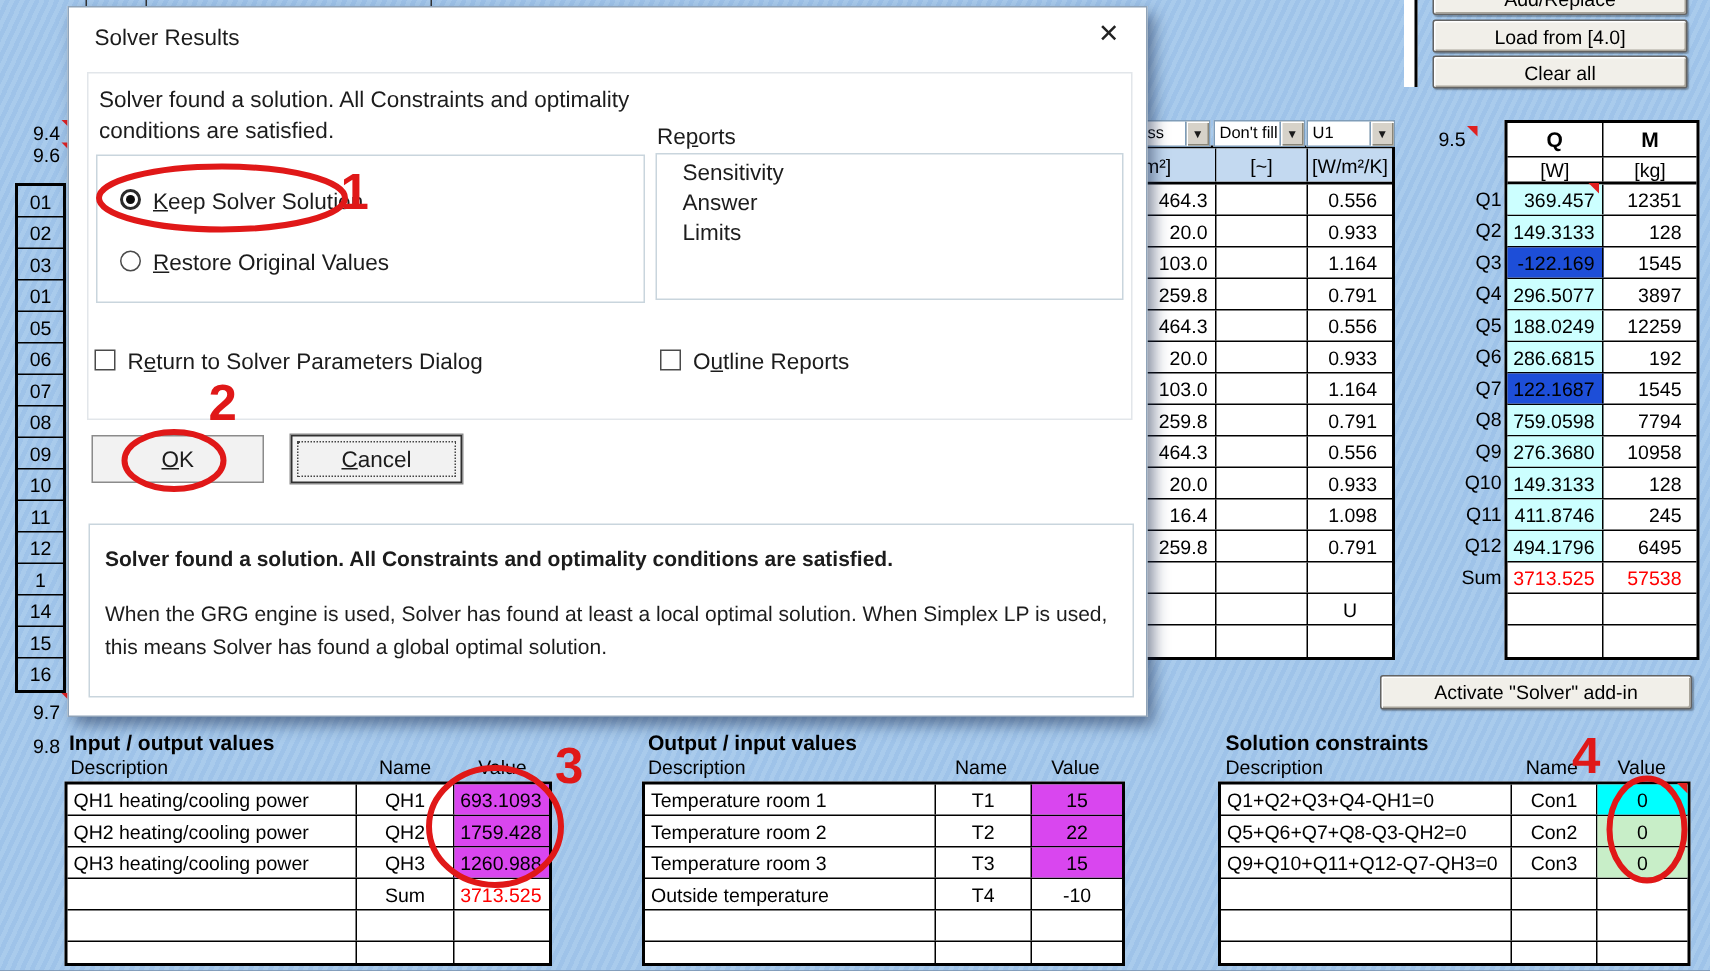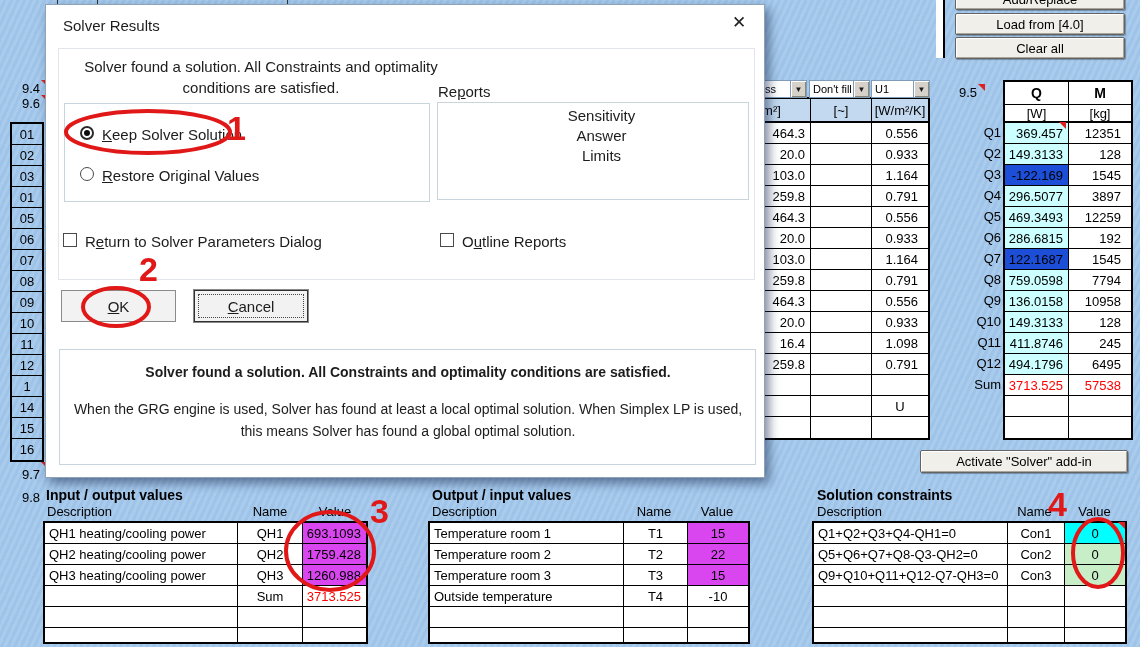--- a/index.html
+++ b/index.html
@@ -55,21 +55,21 @@
   .dd .lbl.endalign { margin-left:auto; margin-right:14px; }
   .dd .arrowbtn { margin-left:auto; width:16px; height:100%; background:#d6d2c9;
         border-left:1px solid #7f9db9; display:flex; align-items:center; justify-content:center;
         font-size:8px; color:#1a1a1a;
         box-shadow:inset 1px 1px 0 #fff, inset -1px -1px 0 #8a8678; }
   .dd .lbl + .arrowbtn { margin-left:0; }
 
   
   #dialog { position:absolute; left:45px; top:4px; width:720px; height:474px; background:#fff;
             border:1px solid #8fa3b8; z-index:50;
-            box-shadow:4px 5px 10px rgba(22,38,72,.55); font-size:15px; color:#1c1c1c;text-align:center; }
+            box-shadow:4px 5px 10px rgba(22,38,72,.55); font-size:15px; color:#1c1c1c; }
   .gbox { position:absolute; border:1px solid #c9d5dd; background:#fff; }
   .gbox.light { border-color:#e2e6ea; }
   .dbtn { position:absolute; background:#f2f2f2; border:1px solid #8b8b8b;
           display:flex; align-items:center; justify-content:center; font-size:15px; }
   .dbtn.default { border-color:#303030; box-shadow:0 0 0 1px #8a8a8a; }
   .dbtn.default::after { content:""; position:absolute; inset:3px; border:1px dotted #444; }
   .radio { position:absolute; width:14px; height:14px; border:2px solid #2b2b2b; border-radius:50%;
            background:#fff; }
   .radio.thin { border-width:1px; border-color:#4a4a4a; }
   .radio.sel::after { content:""; position:absolute; inset:2px; background:#0d0d0d; border-radius:50%; }
@@ -293,37 +293,37 @@
       </div>
     <div class="row">
         <div class="cell r qc1 bg-gr">-122.169</div>
         <div class="cell r10">1545</div>
       </div>
     <div class="row">
         <div class="cell r qc1 bg-c">296.5077</div>
         <div class="cell r10">3897</div>
       </div>
     <div class="row">
-        <div class="cell r qc1 bg-c">469.3493</div>
+        <div class="cell r qc1 bg-c">188.0249</div>
         <div class="cell r10">12259</div>
       </div>
     <div class="row">
         <div class="cell r qc1 bg-c">286.6815</div>
         <div class="cell r10">192</div>
       </div>
     <div class="row">
         <div class="cell r qc1 bg-gr">122.1687</div>
         <div class="cell r10">1545</div>
       </div>
     <div class="row">
         <div class="cell r qc1 bg-c">759.0598</div>
         <div class="cell r10">7794</div>
       </div>
     <div class="row">
-        <div class="cell r qc1 bg-c">136.0158</div>
+        <div class="cell r qc1 bg-c">276.3680</div>
         <div class="cell r10">10958</div>
       </div>
     <div class="row">
         <div class="cell r qc1 bg-c">149.3133</div>
         <div class="cell r10">128</div>
       </div>
     <div class="row">
         <div class="cell r qc1 bg-c">411.8746</div>
         <div class="cell r10">245</div>
       </div>

